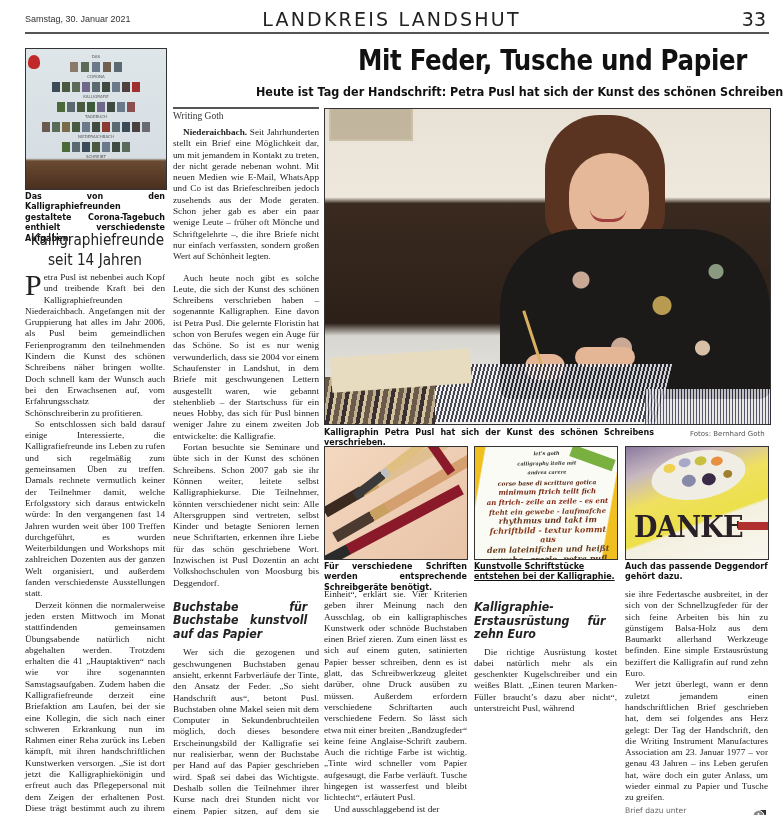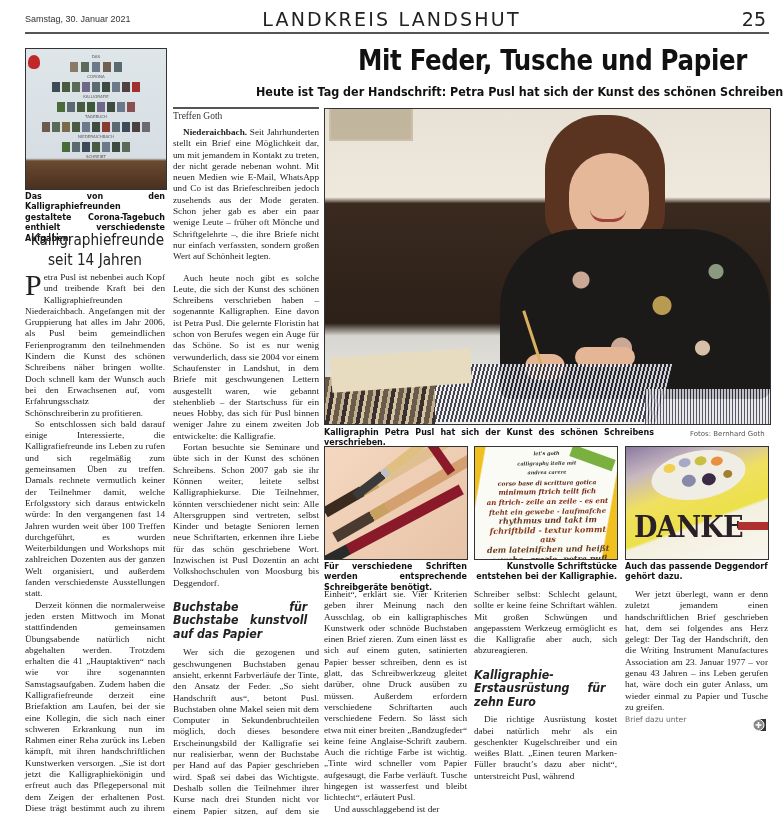--- a/index.html
+++ b/index.html
@@ -22,21 +22,21 @@
   .byline{font-family:"Liberation Serif",serif;font-size:9.5px;color:#333;}
   .credit{font-family:"DejaVu Sans",sans-serif;font-size:7px;color:#555;}
   .col-rule{background:#555;}
   .more-link{font-family:"DejaVu Sans",sans-serif;font-size:7.6px;line-height:10px;color:#666;}
 </style>
 </head>
 <body>
 
 <div class="abs masthead-date">Samstag, 30. Januar 2021</div>
 <div class="abs masthead-title">LANDKREIS LANDSHUT</div>
-<div class="abs masthead-page">25</div>
+<div class="abs masthead-page">33</div>
 <div class="abs rule"></div>
 
 <div class="abs headline">Mit Feder, Tusche und Papier</div>
 <div class="abs subhead">Heute ist Tag der Handschrift: Petra Pusl hat sich der Kunst des schönen Schreibens verschrieben</div>
 
 <div class="abs photo" style="left:25px;top:48px;width:140px;height:140px;background:linear-gradient(180deg,#dfe6ea 0%,#d6dee3 78%,#6a4a30 80%,#4a3020 100%);">
   <div style="position:absolute;left:2px;top:6px;width:12px;height:14px;background:#c0282a;border-radius:50% 50% 40% 40%;"></div>
   <div style="position:absolute;left:6px;top:5px;width:128px;height:105px;display:flex;flex-direction:column;align-items:center;justify-content:space-between;">
     <div style="font-size:4px;color:#555;font-family:'DejaVu Sans',sans-serif;">DAS</div>
     <div style="display:flex;gap:3px;">
@@ -99,21 +99,21 @@
 <div class="abs caption" style="left:25px;top:192px;width:140px;">Das von den Kalligraphiefreunden gestaltete Corona-Tagebuch enthielt verschiedenste Aufgaben.</div>
 
 <div class="abs side-head" style="left:22px;top:230px;width:146px;">Kalligraphiefreunde seit 14 Jahren</div>
 <div class="abs col-text" style="left:25px;top:272px;width:140px;">
   <p class="noind"><span class="dropcap">P</span><span>etra Pusl ist nebenbei auch Kopf und treibende Kraft bei den Kalligraphiefreunden Niederaichbach. Angefangen mit der Gruppierung hat alles im Jahr 2006, als Pusl beim gemeindlichen Ferienprogramm den teilnehmenden Kindern die Kunst des schönen Schreibens näher bringen wollte. Doch schnell kam der Wunsch auch bei den Erwachsenen auf, vom Erfahrungsschatz der Schönschreiberin zu profitieren.</span></p>
   <p>So entschlossen sich bald darauf einige Interessierte, die Kalligrafiefreunde ins Leben zu rufen und sich regelmäßig zum gemeinsamen Üben zu treffen. Damals rechnete vermutlich keiner der Teilnehmer damit, welche Erfolgsstory sich daraus entwickeln würde: In den vergangenen fast 14 Jahren wurden weit über 100 Treffen durchgeführt, es wurden Weiterbildungen und Workshops mit zahlreichen Dozenten aus der ganzen Welt organisiert, und außerdem fanden verschiedenste Ausstellungen statt.</p>
   <p>Derzeit können die normalerweise jeden ersten Mittwoch im Monat stattfindenden gemeinsamen Übungsabende natürlich nicht abgehalten werden. Trotzdem erhalten die 41 „Hauptaktiven“ nach wie vor ihre sogenannten Samstagsaufgaben. Zudem haben die Kalligrafiefreunde derzeit eine Briefaktion am Laufen, bei der sie eine Kollegin, die sich nach einer schweren Erkrankung nun im Rahmen einer Reha zurück ins Leben kämpft, mit ihren handschriftlichen Kunstwerken versorgen. „Sie ist dort jetzt die Kalligraphiekönigin und erfreut auch das Pflegepersonal mit dem Zeigen der erhaltenen Post. Diese trägt bestimmt auch zu ihrem Heilungsprozess bei“, ist Pusl überzeugt. Außerdem arbeitet Pusl daran, den beliebten Stammtisch der Kalligrafiefreunde bald online anbieten zu können, und auch den ein oder anderen Kursinhalt virtuell unter die Leute zu bringen.</p>
 </div>
 
 <div class="abs col-rule" style="left:173px;top:107px;width:146px;height:1.5px;"></div>
-<div class="abs byline" style="left:173px;top:111px;">Treffen Goth</div>
+<div class="abs byline" style="left:173px;top:111px;">Writing Goth</div>
 <div class="abs col-text" style="left:173px;top:127px;width:146px;">
   <p><b>Niederaichbach.</b> <span>Seit Jahrhunderten stellt ein Brief eine Möglichkeit dar, um mit jemandem in Kontakt zu treten, der nicht gerade nebenan wohnt. Mit neuen Medien wie E-Mail, WhatsApp und Co ist das Briefeschreiben jedoch zusehends aus der Mode geraten. Schon jeher gab es aber ein paar wenige Leute – früher oft Mönche und Schriftgelehrte –, die ihre Briefe nicht nur einfach verfassten, sondern großen Wert auf Schönheit legten.</span></p>
   <p style="margin-top:10px;">Auch heute noch gibt es solche Leute, die sich der Kunst des schönen Schreibens verschrieben haben – sogenannte Kalligraphen. Eine davon ist Petra Pusl. Die gelernte Floristin hat schon von Berufes wegen ein Auge für das Schöne. So ist es nur wenig verwunderlich, dass sie 2004 vor einem Schaufenster in Landshut, in dem Briefe mit geschwungenen Lettern ausgestellt waren, wie gebannt stehenblieb – der Startschuss für ein neues Hobby, das sich für Pusl binnen weniger Jahre zu einem zweiten Job entwickelte: die Kalligrafie.</p>
   <p>Fortan besuchte sie Seminare und übte sich in der Kunst des schönen Schreibens. Schon 2007 gab sie ihr Können weiter, leitete selbst Kalligraphiekurse. Die Teilnehmer, könnten verschiedener nicht sein: Alle Altersgruppen sind vertreten, selbst Kinder und betagte Senioren lernen neue Schriftarten, erkennen ihre Liebe für das schön geschriebene Wort. Inzwischen ist Pusl Dozentin an acht Volkshochschulen von Moosburg bis Deggendorf.</p>
   <div class="inter-head" style="margin:12px 0 6px 0;">Buchstabe für Buchstabe kunstvoll auf das Papier</div>
   <p>Wer sich die gezogenen und geschwungenen Buchstaben genau ansieht, erkennt Farbverläufe der Tinte, den Ansatz der Feder. „So sieht Handschrift aus“, betont Pusl. Buchstaben ohne Makel seien mit dem Computer in Sekundenbruchteilen möglich, doch dieses besondere Erscheinungsbild der Kalligrafie sei nur realisierbar, wenn der Buchstabe per Hand auf das Papier geschrieben wird. Spaß sei dabei das Wichtigste. Deshalb sollen die Teilnehmer ihrer Kurse nach drei Stunden nicht vor einem Papier sitzen, auf dem sie unzählige Male den gleichen Buchstaben geschrieben haben. Vielmehr lässt Pusl angehenden Schönschreiber komplette Briefe verfassen und verschönern. „Dies beherrscht ein Kursteilnehmer nach der ersten dreistündigen</p>
 </div>
 
 <div class="abs photo" style="left:324px;top:108px;width:445px;height:315px;background:linear-gradient(180deg,#e8e2d6 0%,#efe9dd 28%,#3a2a20 30%,#2c2018 68%,#d8d6d0 72%,#eeeeec 100%);">
   <div style="position:absolute;left:4px;top:0;width:80px;height:30px;border:2px solid #b8a888;border-top:none;background:#a89878;opacity:.6"></div>
@@ -169,35 +169,35 @@
     <span style="position:absolute;left:46px;top:6px;width:12px;height:9px;background:#c8c040;border-radius:50%"></span>
     <span style="position:absolute;left:62px;top:9px;width:12px;height:9px;background:#e89040;border-radius:50%"></span>
     <span style="position:absolute;left:30px;top:22px;width:14px;height:12px;background:#8888a8;border-radius:50%"></span>
     <span style="position:absolute;left:50px;top:24px;width:14px;height:12px;background:#3a2a48;border-radius:50%"></span>
     <span style="position:absolute;left:72px;top:24px;width:9px;height:8px;background:#a08030;border-radius:50%"></span>
   </div>
   <div style="position:absolute;left:8px;top:62px;font-family:'DejaVu Serif',serif;font-size:30px;font-weight:bold;color:#2a2028;letter-spacing:-1px;transform:scaleX(0.9);transform-origin:left;">DANKE</div>
   <div style="position:absolute;left:112px;top:75px;width:30px;height:8px;background:#b03030;"></div>
 </div>
 <div class="abs caption" style="left:324px;top:562px;width:143px;">Für verschiedene Schriften werden entsprechende Schreibgeräte benötigt.</div>
-<div class="abs caption" style="left:474px;top:562px;width:143px;text-align:right;">Kunstvolle Schriftstücke entstehen bei der Kalligraphie.</div>
+<div class="abs caption" style="left:474px;top:562px;width:143px;text-align:left;text-decoration:underline;">Kunstvolle Schriftstücke entstehen bei der Kalligraphie.</div>
 <div class="abs caption" style="left:625px;top:562px;width:143px;text-align:left;">Auch das passende Deggendorf gehört dazu.</div>
 
 <div class="abs col-text" style="left:324px;top:589px;width:143px;">
   <p class="noind">Einheit“, erklärt sie. Vier Kriterien geben ihrer Meinung nach den Ausschlag, ob ein kalligraphisches Kunstwerk oder schnöde Buchstaben einen Brief zieren. Zum einen lässt es sich auf einem guten, satinierten Papier besser schreiben, denn es ist glatt, das Schreibwerkzeug gleitet darüber, ohne Druck ausüben zu müssen. Außerdem erfordern verschiedene Schriftarten auch verschiedene Federn. So lässt sich etwa mit einer breiten „Bandzugfeder“ keine feine Anglaise-Schrift zaubern. Auch die richtige Farbe ist wichtig. „Tinte wird schneller vom Papier aufgesaugt, die Farbe verläuft. Tusche hingegen ist wasserfest und bleibt lichtecht“, erläutert Pusl.</p>
   <p>Und ausschlaggebend ist der</p>
 </div>
 
 <div class="abs col-text" style="left:474px;top:589px;width:143px;">
-  <p class="noind">Schreiber selbst: Schlecht gelaunt, sollte er keine feine Schriftart wählen. Mit großen Schwüngen und angepasstem Werkzeug ermöglicht es die Kalligrafie aber auch, sich abzureagieren.</p>
   <div class="inter-head" style="margin:12px 0 5px 0;">Kalligraphie-Erstausrüstung für zehn Euro</div>
   <p>Die richtige Ausrüstung kostet dabei natürlich mehr als ein geschenkter Kugelschreiber und ein weißes Blatt. „Einen teuren Marken-Füller braucht’s dazu aber nicht“, unterstreicht Pusl, während</p>
 </div>
 
 <div class="abs col-text" style="left:625px;top:589px;width:143px;">
+  <p class="noind">sie ihre Federtasche ausbreitet, in der sich von der Schnellzugfeder für der sich feine Arbeiten bis hin zu günstigem Balsa-Holz aus dem Baumarkt allerhand Werkzeuge befinden. Eine simple Erstausrüstung beziffert die Kalligrafin auf rund zehn Euro.</p>
   <p>Wer jetzt überlegt, wann er denn zuletzt jemandem einen handschriftlichen Brief geschrieben hat, dem sei folgendes ans Herz gelegt: Der Tag der Handschrift, den die Writing Instrument Manufactures Association am 23. Januar 1977 – vor genau 43 Jahren – ins Leben gerufen hat, wäre doch ein guter Anlass, um wieder einmal zu Papier und Tusche zu greifen.</p>
   <div class="more-link" style="position:relative;margin-top:2px;">
     <div>Brief dazu unter</div>
 
     <span style="position:absolute;right:2px;top:3px;width:14px;height:14px;">
       <svg width="14" height="14" viewBox="0 0 14 14">
           <rect x="6" y="1" width="8" height="12" fill="#333"></rect>
           <circle cx="6.5" cy="7" r="5.5" fill="#888" stroke="#fff" stroke-width="1"></circle>
           <path d="M6.5 4v6M3.5 7h6" stroke="#fff" stroke-width="1.6"></path>
         </svg>

